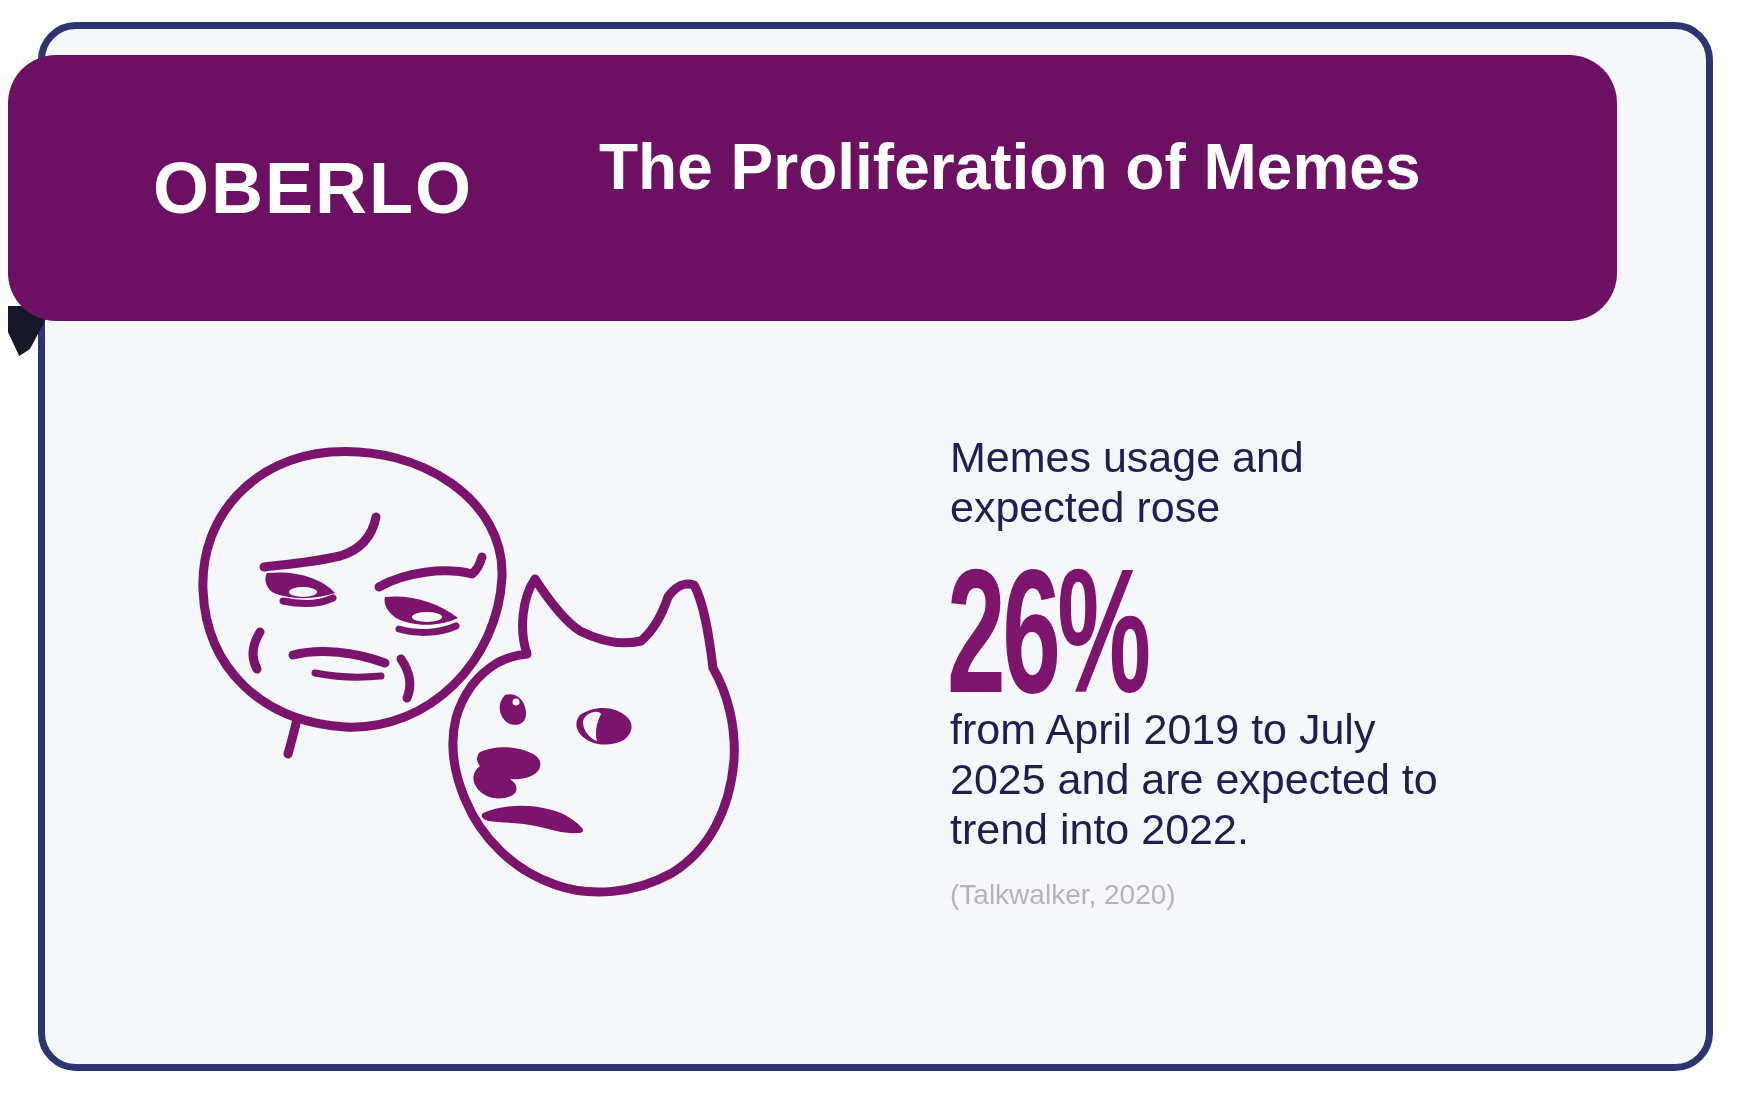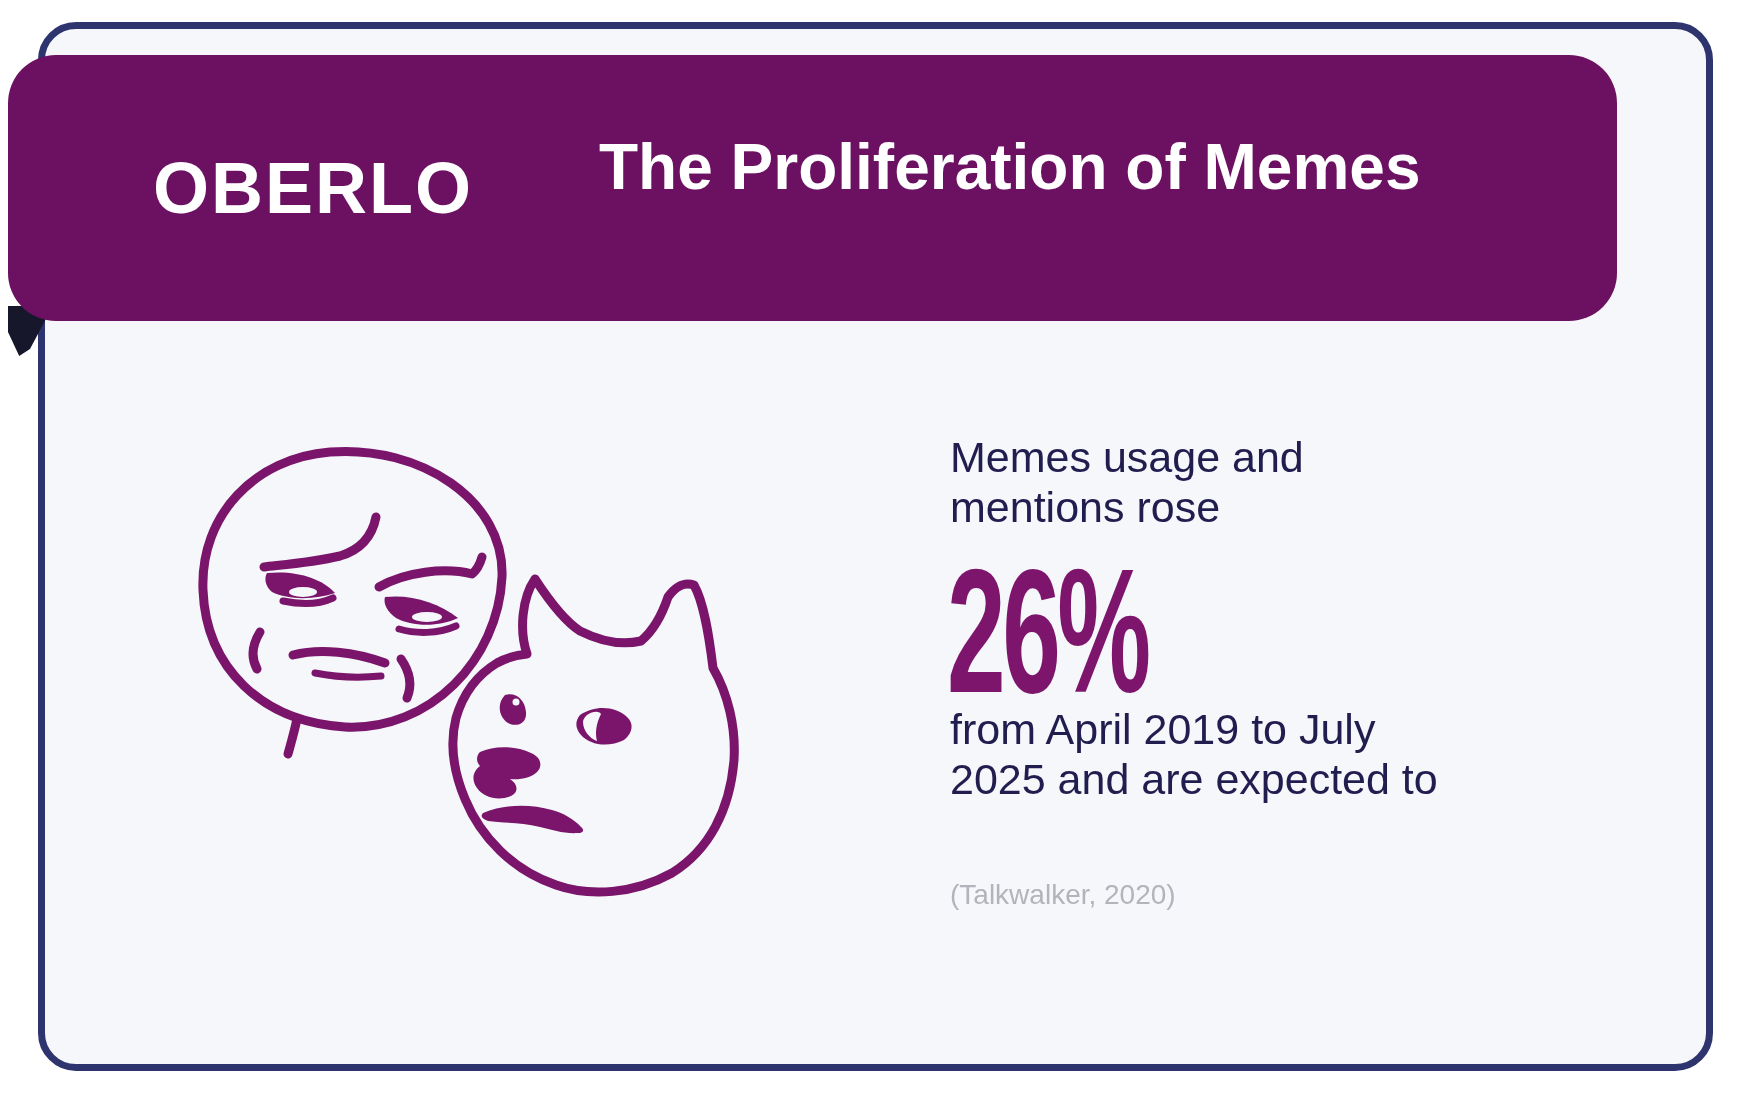--- a/index.html
+++ b/index.html
@@ -99,23 +99,24 @@
     <path d="M 587 715 C 593 711 599 711 601 714 C 596 724 595 733 597 741 C 589 738 583 730 583 722 C 583 719 585 717 587 715 Z" fill="#f6f7fa" stroke="none"></path>
 
     <path d="M 480 752 C 495 745 516 746 531 753 C 541 757 543 766 537 772 C 531 778 520 780 510 779 C 518 784 519 792 511 796 C 499 801 484 798 477 788 C 471 780 473 771 480 766 C 476 762 476 756 480 752 Z" fill="#7a156b" stroke="none"></path>
 
     <path d="M 483 813 C 505 804 530 804 552 810 C 563 813 574 819 581 827 C 585 830 583 833 578 833 C 565 834 552 830 540 827 C 520 822 500 823 488 821 C 482 819 480 816 483 813 Z" fill="#7a156b" stroke="none"></path>
   </g>
 </svg>
 
 <div class="stat-lead">
   <span>Memes usage and</span>
-  <span>mentions rose</span>
+  <span>expected rose</span>
 </div>
 
 <div class="stat-value">26%</div>
 
 <div class="stat-details">
   <span>from April 2019 to July</span>
   <span>2025 and are expected to</span>
+  <span>trend into 2022.</span>
 </div>
 
 <div class="stat-source">(Talkwalker, 2020)</div>
 
 </body></html>

